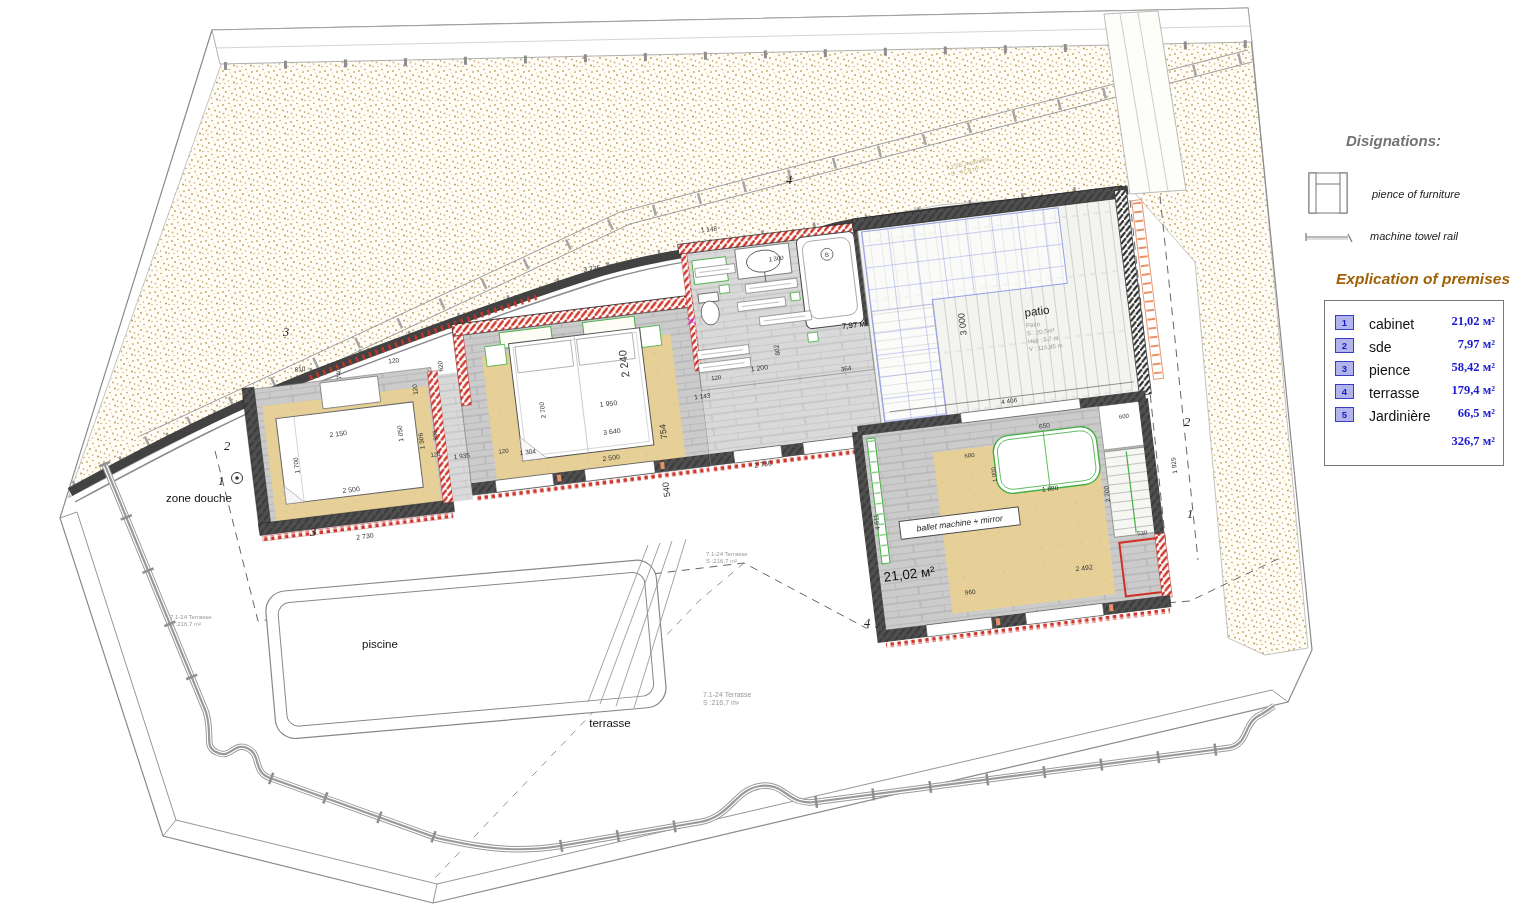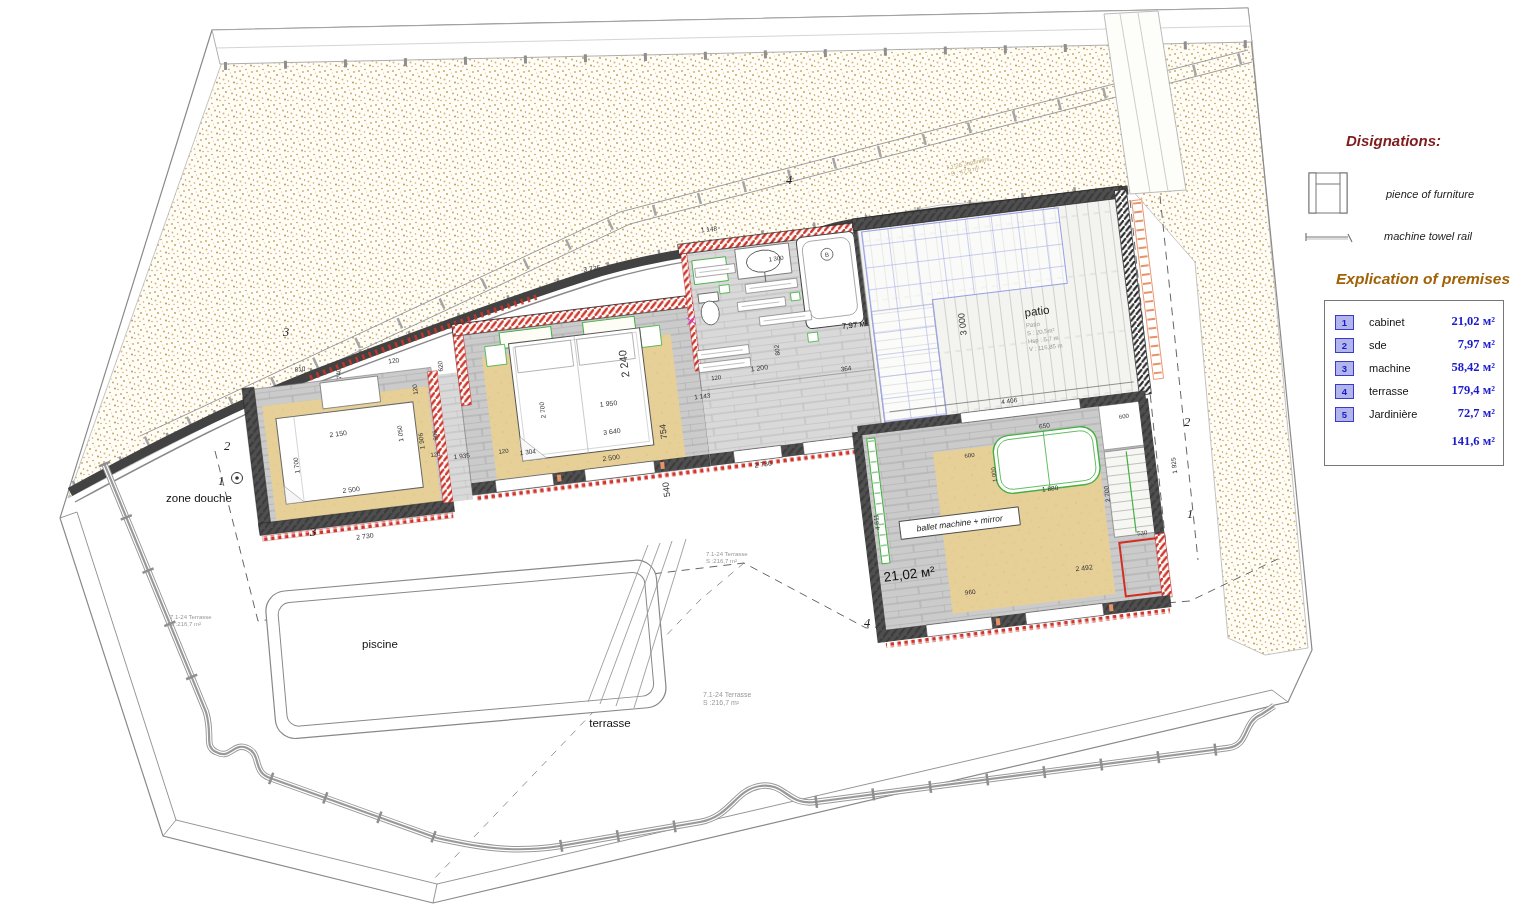--- a/index.html
+++ b/index.html
@@ -4,31 +4,31 @@
 <style>
   html,body{margin:0;padding:0;background:#fff;}
   #stage{position:relative;width:1536px;height:916px;background:#fff;overflow:hidden;
          font-family:"Liberation Sans",sans-serif;}
   svg text{font-family:"Liberation Sans",sans-serif;}
   .dim{fill:#333;}
   .marker{font-family:"Liberation Serif",serif;font-style:italic;font-size:12.5px;fill:#222;}
   .note{fill:#999;font-size:6px;}
   #legend{position:absolute;left:1296px;top:118px;width:230px;height:360px;}
   #legend .ttl{position:absolute;left:50px;top:14px;font-style:italic;font-weight:bold;
-               font-size:15px;color:#7f1d1d;}
-  #legend .lbl{position:absolute;font-style:italic;font-size:11px;color:#222;margin-left:14px;}
+               font-size:15px;color:#737373;}
+  #legend .lbl{position:absolute;font-style:italic;font-size:11px;color:#222;}
   #expl-title{position:absolute;left:40px;top:152px;font-style:italic;font-weight:600;
               font-size:15.5px;color:#a16207;}
   #expl-table{position:absolute;left:28px;top:182px;width:178px;height:164px;
               border:1px solid #777;background:#fff;}
   .row{position:absolute;left:0;width:100%;height:22px;}
   .badge{position:absolute;left:10px;top:2px;width:17px;height:13px;background:#b2b5ec;
          border:1.5px solid #3a3ac8;color:#1b1bcd;font-size:9.5px;font-weight:bold;
          text-align:center;line-height:13px;}
-  .rname{position:absolute;left:44px;top:3px;font-size:11px;color:#111;}
+  .rname{position:absolute;left:44px;top:3px;font-size:14px;color:#111;}
   .rarea{position:absolute;right:8px;top:1px;font-family:"Liberation Serif",serif;
          font-size:12.5px;font-weight:600;color:#1b1bcd;}
 </style>
 </head>
 <body>
 
 <div id="stage">
 <svg width="1536" height="916" viewBox="0 0 1536 916">
   <defs>
     <pattern id="gravel" width="17" height="17" patternUnits="userSpaceOnUse">
@@ -398,31 +398,31 @@
       <div class="rname">cabinet</div>
       <div class="rarea">21,02 м²</div>
     </div>
     <div class="row" style="top:35px">
       <div class="badge">2</div>
       <div class="rname">sde</div>
       <div class="rarea">7,97 м²</div>
     </div>
     <div class="row" style="top:58px">
       <div class="badge">3</div>
-      <div class="rname">machine</div>
+      <div class="rname">pience</div>
       <div class="rarea">58,42 м²</div>
     </div>
     <div class="row" style="top:81px">
       <div class="badge">4</div>
       <div class="rname">terrasse</div>
       <div class="rarea">179,4 м²</div>
     </div>
     <div class="row" style="top:104px">
       <div class="badge">5</div>
       <div class="rname">Jardinière</div>
-      <div class="rarea">72,7 м²</div>
+      <div class="rarea">66,5 м²</div>
     </div>
     <div class="row" style="top:132px">
-      <div class="rarea">141,6 м²</div>
+      <div class="rarea">326,7 м²</div>
     </div>
   </div>
 </div>
 </div>
 
 </body></html>

